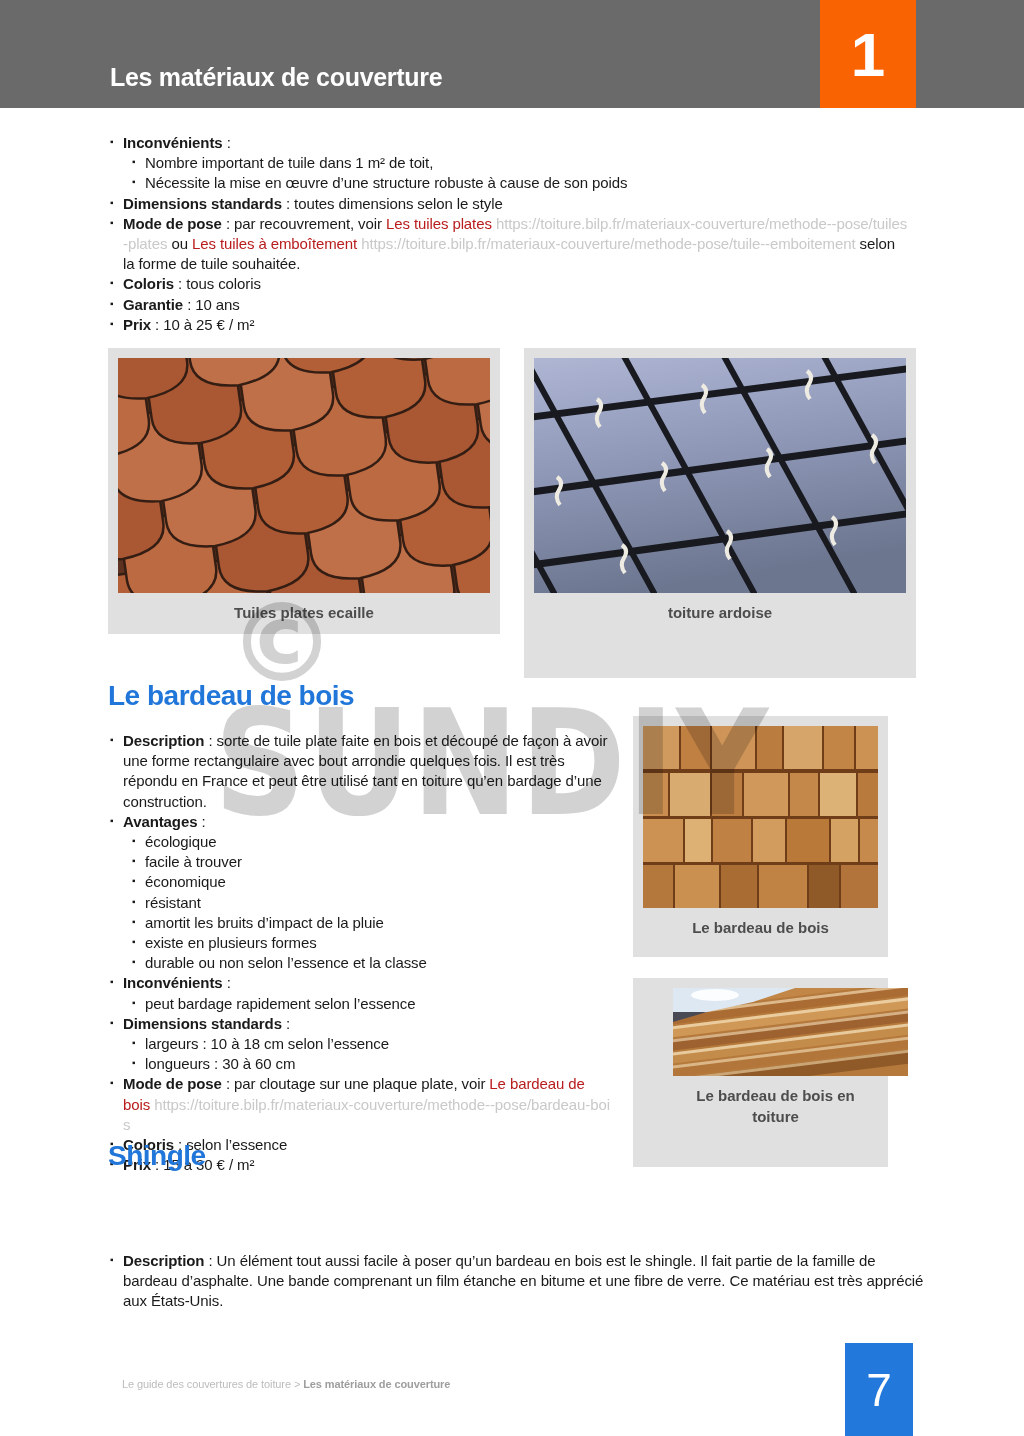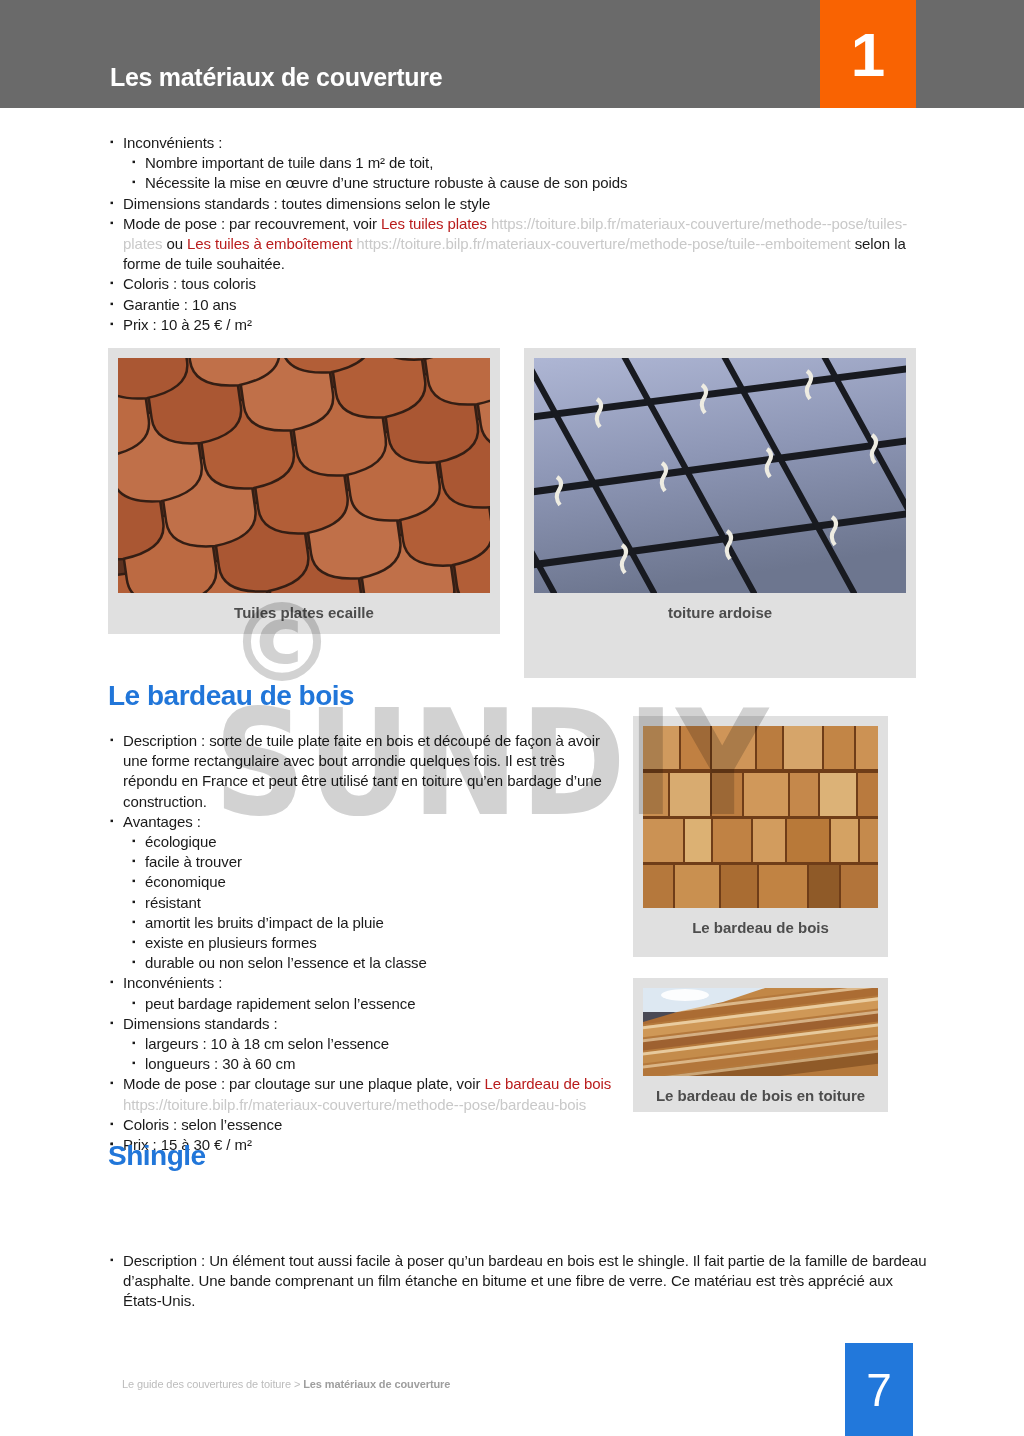--- a/index.html
+++ b/index.html
@@ -15,38 +15,38 @@
            font-size:62px;font-weight:bold;}
 
   
   .list{position:absolute;font-size:15px;line-height:20.2px;letter-spacing:-0.1px;}
   #list-top{left:110px;top:133px;width:800px;}
   #list-bardeau{left:110px;top:731px;width:505px;}
   #list-shingle{left:110px;top:1251px;width:822px;}
   .li{position:relative;padding-left:13px;}
   .blt{position:absolute;left:0;top:-1px;font-size:10px;color:#1a1a1a;}
   .lvl2{margin-left:22px;}
-  .sg-b{font-weight:normal;}
+  .sg-b{font-weight:bold;}
   .sg-a{color:#b91c1c;}
   .sg-u{color:#c9c9c9;word-break:break-all;}
 
   
   .h2{position:absolute;margin:0;font-size:28px;font-weight:bold;color:#2176d9;letter-spacing:-0.5px;}
   #h-bardeau{left:108px;top:680px;}
   #h-shingle{left:108px;top:1140px;}
 
   
   .fig{position:absolute;background:#e0e0e0;padding:10px;box-sizing:border-box;}
   .fig .photo{display:block;}
   .fig svg{display:block;}
   .fig .cap{text-align:center;font-weight:bold;color:#4d4d4d;font-size:15px;margin-top:9px;line-height:21px;}
   #fig-tiles{left:108px;top:348px;width:392px;height:286px;}
   #fig-slate{left:524px;top:348px;width:392px;height:330px;}
   #fig-wall{left:633px;top:716px;width:255px;height:241px;}
-  #fig-roof{left:633px;top:978px;width:255px;height:134px;}
+  #fig-roof{left:633px;top:978px;width:255px;height:189px;padding-left:40px;}
 
   
   .wm{position:absolute;color:#d2d2d2;mix-blend-mode:multiply;pointer-events:none;z-index:40;
       font-weight:bold;font-family:"DejaVu Sans",sans-serif;line-height:1;}
   #wm-c{left:228px;top:590px;font-size:108px;}
   #wm-t{left:214px;top:690px;font-size:146px;letter-spacing:2px;
         transform:scaleX(0.87);transform-origin:left top;}
 
   
   .footer{position:absolute;left:122px;top:1378px;font-size:11px;color:#bcbcbc;letter-spacing:-0.1px;}

